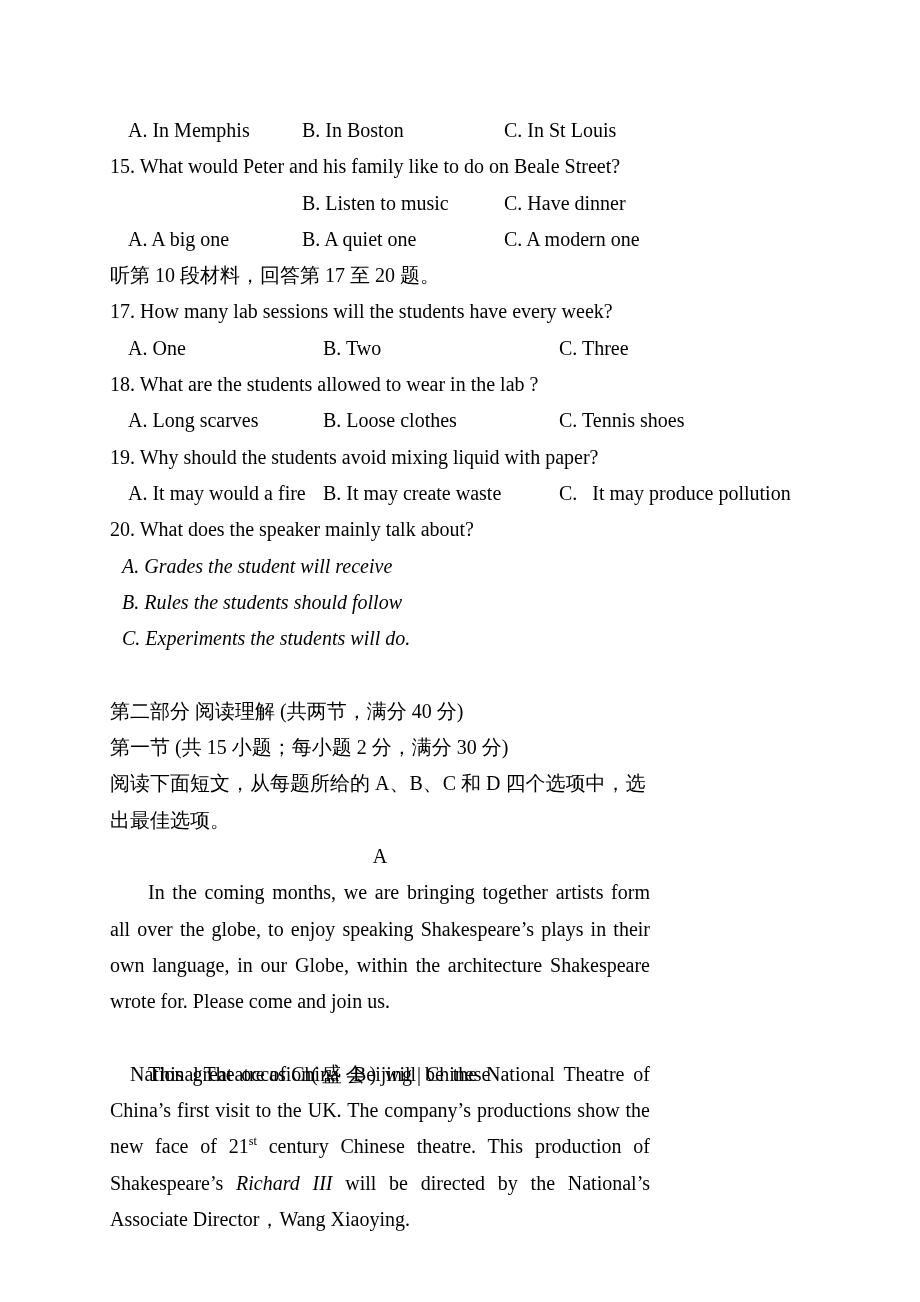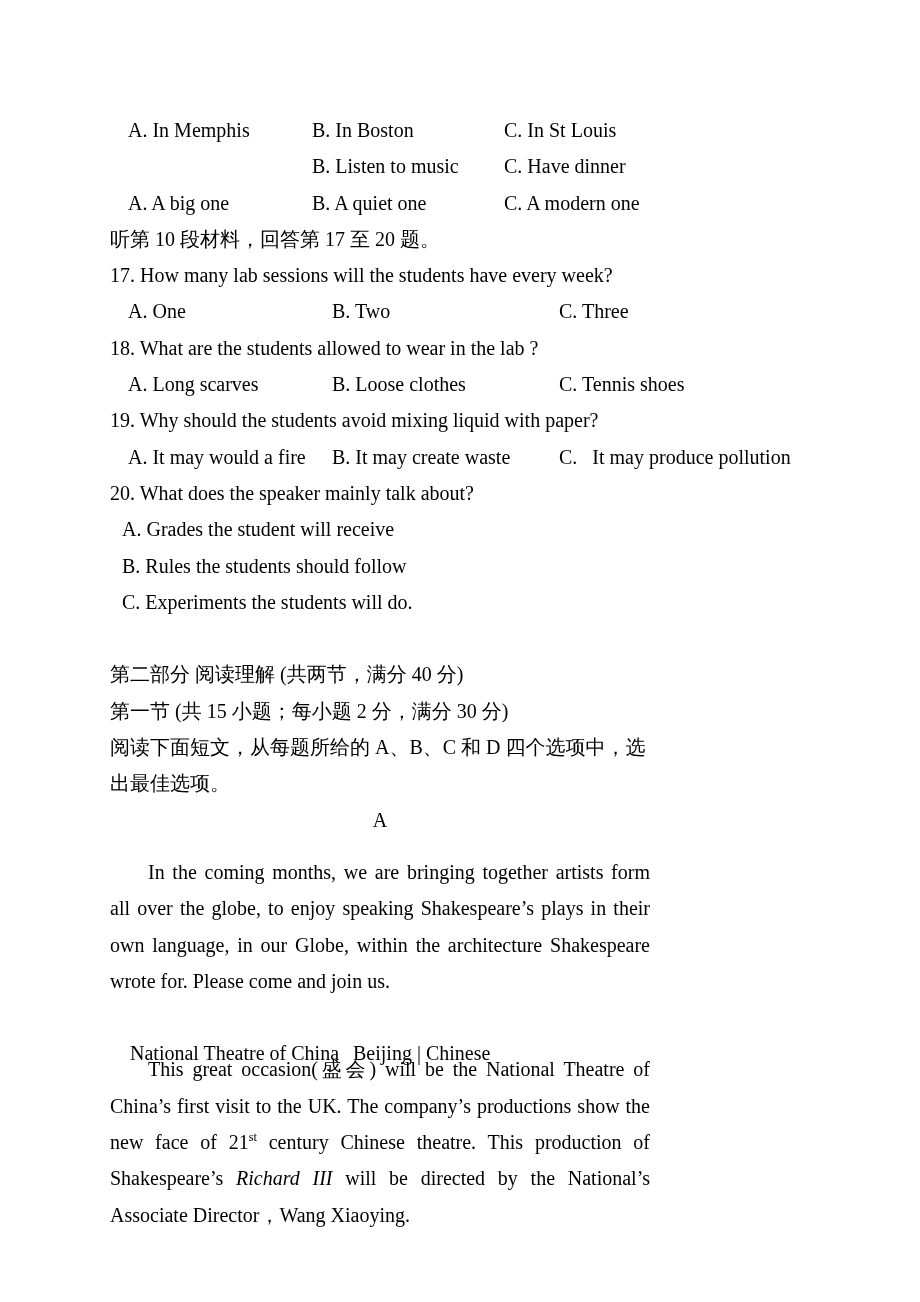--- a/index.html
+++ b/index.html
@@ -28,48 +28,48 @@
   .center { text-align: center; }
   
   .opts { position: relative; }
   .opts .o {
     position: absolute;
     top: 0;
     line-height: 36.3px;
     white-space: pre;
   }
   .opts .o1 { left: 18px; }
-  .opts .o2 { left: 202px; }
+  .opts .o2 { left: 192px; }
   .opts .o3 { left: 394px; }
-  .opts.wide .o2 { left: 222px; }
+  .opts.wide .o2 { left: 213px; }
   .opts.wide .o3 { left: 432px; margin-left: 17px; }
   
-  .optline { padding-left: 12px; }
+  .optline { padding-left: 12px; font-style: italic; }
   
   p.para {
     line-height: 36.3px;
     text-align: justify;
     text-indent: 38px;
-    margin-top: 16px;
   }
   .theatre-meta { margin-left: 14px; }
   sup { font-size: 0.62em; line-height: 0; vertical-align: super; }
   i { font-style: italic; }
 </style>
 </head>
 <body>
 
 <div class="doc">
 
   <div class="line opts">
     <span class="o o1">A. In Memphis</span>
     <span class="o o2">B. In Boston</span>
     <span class="o o3">C. In St Louis</span>
   </div>
 
+  <div class="line">15. What would Peter and his family like to do on Beale Street?</div>
   <div class="line opts">
     <span class="o o2">B. Listen to music</span>
     <span class="o o3">C. Have dinner</span>
   </div>
 
   <div class="line opts">
     <span class="o o1">A. A big one</span>
     <span class="o o2">B. A quiet one</span>
     <span class="o o3">C. A modern one</span>
   </div>

